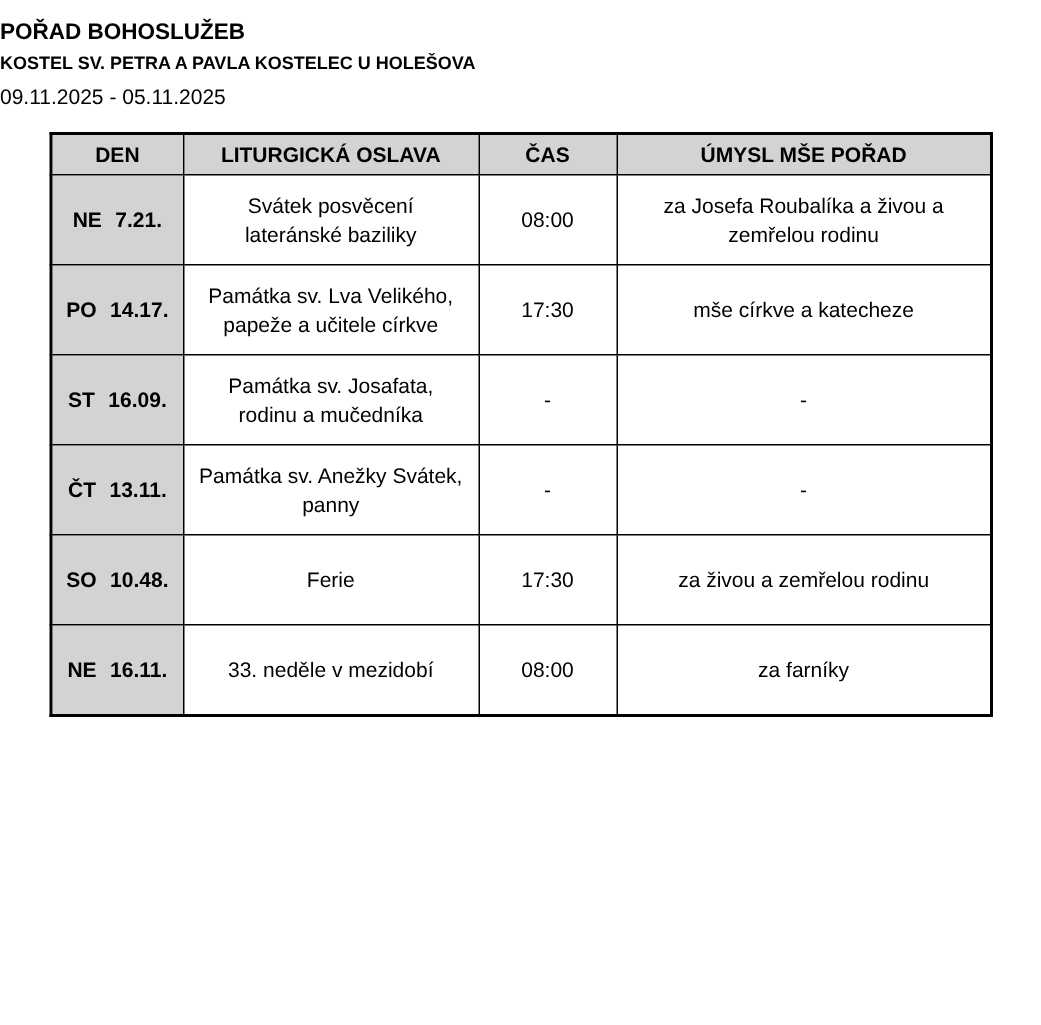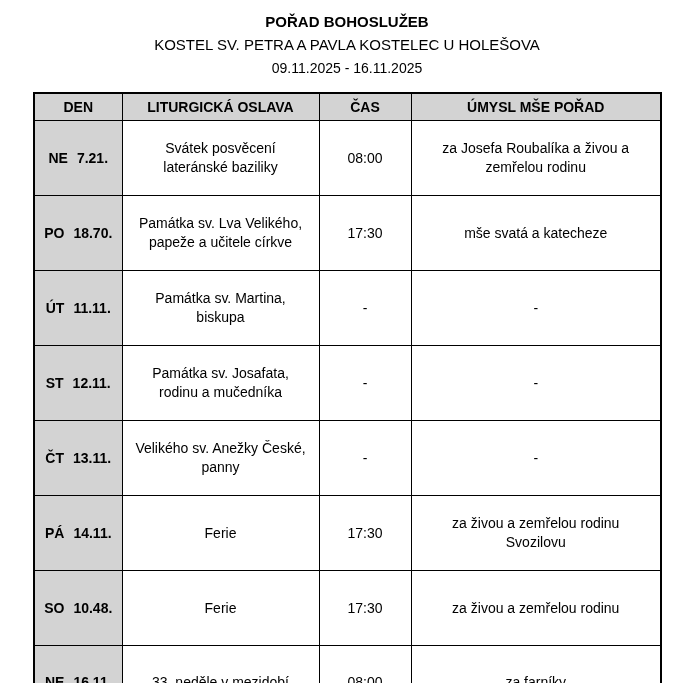--- a/index.html
+++ b/index.html
@@ -5,31 +5,30 @@
   html, body {
     margin: 0;
     padding: 0;
     background: #ffffff;
     width: 694px;
     height: 683px;
     font-family: "Liberation Sans", sans-serif;
     color: #000000;
   }
   .doc-header {
-    text-align: center;
     padding-top: 12px;
   }
   .doc-title {
     font-size: 15px;
     font-weight: bold;
     line-height: 1.3;
   }
   .doc-subtitle {
-    font-size: 15px;
-    font-weight: normal;
+    font-size: 12px;
+    font-weight: bold;
     line-height: 1.3;
     margin-top: 3px;
   }
   .doc-dates {
     font-size: 14px;
     margin-top: 6px;
   }
   table.schedule {
     border-collapse: collapse;
     margin: 16px 0 0 33px;
@@ -50,21 +49,21 @@
     font-weight: bold;
     height: 22px;
     padding: 2px 4px;
   }
   table.schedule td {
     font-size: 14px;
     padding: 4px 10px;
     line-height: 1.35;
   }
   tr.body-row {
-    height: 75px;
+    height: 60px;
   }
   td.den-cell {
     background: #d3d3d3;
     font-weight: bold;
     padding: 4px 4px;
   }
   td.den-cell .den-inner {
     display: flex;
     justify-content: center;
     gap: 9px;
@@ -73,21 +72,21 @@
   col.c-oslava { width: 197px; }
   col.c-cas { width: 92px; }
   col.c-umysl { width: 250px; }
 </style>
 </head>
 <body>
 
 <div class="doc-header">
   <div class="doc-title">POŘAD BOHOSLUŽEB</div>
   <div class="doc-subtitle">KOSTEL SV. PETRA A PAVLA KOSTELEC U HOLEŠOVA</div>
-  <div class="doc-dates">09.11.2025 - 16.11.2025</div>
+  <div class="doc-dates">09.11.2025 - 05.11.2025</div>
 </div>
 
 <table class="schedule">
   <colgroup>
     <col class="c-den">
     <col class="c-oslava">
     <col class="c-cas">
     <col class="c-umysl">
   </colgroup>
   <thead>
@@ -107,70 +106,48 @@
         </span>
       </td>
       <td>Svátek posvěcení lateránské baziliky</td>
       <td>08:00</td>
       <td>za Josefa Roubalíka a živou a zemřelou rodinu</td>
     </tr>
     <tr class="body-row">
       <td class="den-cell">
         <span class="den-inner">
           <span>PO</span>
-          <span>18.70.</span>
+          <span>14.17.</span>
         </span>
       </td>
       <td>Památka sv. Lva Velikého, papeže a učitele církve</td>
       <td>17:30</td>
-      <td>mše svatá a katecheze</td>
-    </tr>
-    <tr class="body-row">
-      <td class="den-cell">
-        <span class="den-inner">
-          <span>ÚT</span>
-          <span>11.11.</span>
-        </span>
-      </td>
-      <td>Památka sv. Martina, biskupa</td>
-      <td>-</td>
-      <td>-</td>
+      <td>mše církve a katecheze</td>
     </tr>
     <tr class="body-row">
       <td class="den-cell">
         <span class="den-inner">
           <span>ST</span>
-          <span>12.11.</span>
+          <span>16.09.</span>
         </span>
       </td>
       <td>Památka sv. Josafata, rodinu a mučedníka</td>
       <td>-</td>
       <td>-</td>
     </tr>
     <tr class="body-row">
       <td class="den-cell">
         <span class="den-inner">
           <span>ČT</span>
           <span>13.11.</span>
         </span>
       </td>
-      <td>Velikého sv. Anežky České, panny</td>
+      <td>Památka sv. Anežky Svátek, panny</td>
       <td>-</td>
       <td>-</td>
-    </tr>
-    <tr class="body-row">
-      <td class="den-cell">
-        <span class="den-inner">
-          <span>PÁ</span>
-          <span>14.11.</span>
-        </span>
-      </td>
-      <td>Ferie</td>
-      <td>17:30</td>
-      <td>za živou a zemřelou rodinu Svozilovu</td>
     </tr>
     <tr class="body-row">
       <td class="den-cell">
         <span class="den-inner">
           <span>SO</span>
           <span>10.48.</span>
         </span>
       </td>
       <td>Ferie</td>
       <td>17:30</td>

